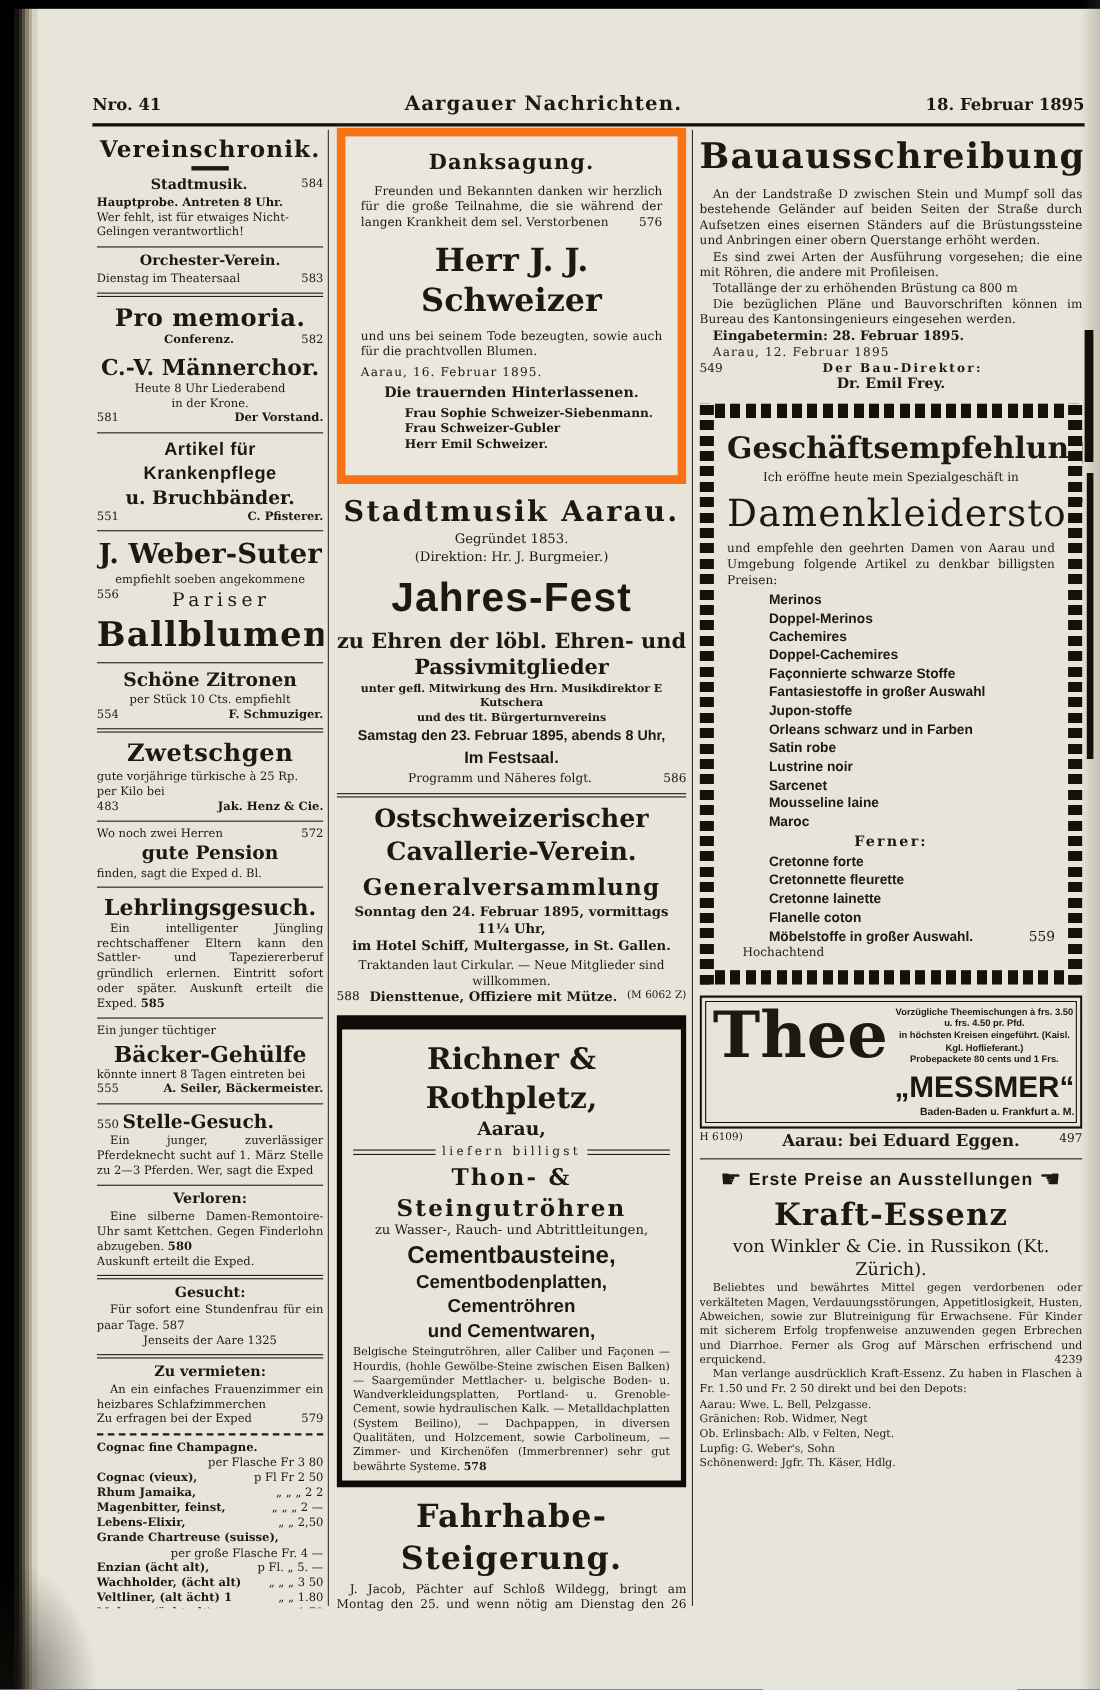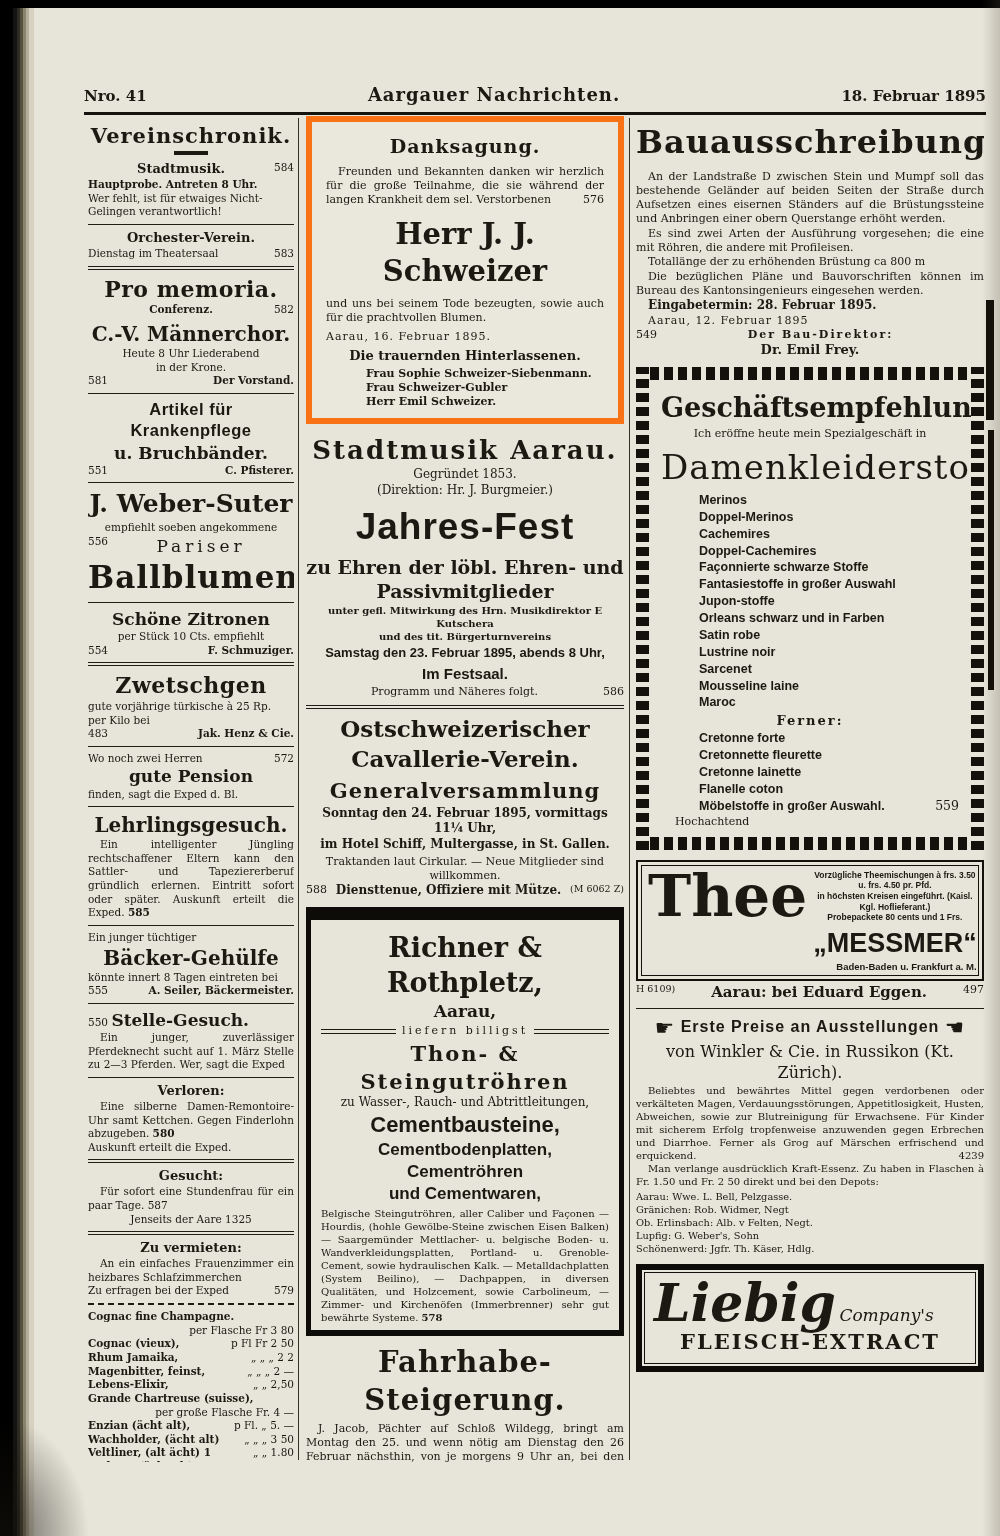--- a/index.html
+++ b/index.html
@@ -41,21 +41,21 @@
   .sec{margin-bottom:4px;}
   .t18{font-size:17px;font-weight:bold;text-align:center;}
   .t20{font-size:20px;font-weight:bold;text-align:center;}
   .t22{font-size:22px;font-weight:bold;text-align:center;letter-spacing:.5px;}
   .t26{font-size:25px;font-weight:bold;text-align:center;}
   .pariser{font-size:17px;letter-spacing:4px;text-align:center;}
   .ballblumen{font-size:31px;font-weight:bold;text-align:center;letter-spacing:1px;}
   .kranken{font-family:"Liberation Sans",sans-serif;font-weight:bold;font-size:16.5px;text-align:center;letter-spacing:.5px;}
   .spirits div{white-space:nowrap;}
   
-  .dank{border:6px solid #f97316;padding:12px 14px 8px;margin-bottom:10px;background:#eae7dc;}
+  .dank{border:8px solid #f97316;padding:12px 14px 20px;margin-bottom:10px;background:#eae7dc;}
   .dank-t{font-size:19px;font-weight:bold;text-align:center;letter-spacing:1px;}
   .dank-name{font-size:29px;font-weight:bold;text-align:center;margin:8px 0 6px;}
   .stadt-t{font-size:26px;font-weight:bold;text-align:center;letter-spacing:2px;}
   .jahresfest{font-family:"Liberation Sans",sans-serif;font-size:37px;font-weight:bold;text-align:center;letter-spacing:1px;margin:4px 0;}
   .ehren{font-size:19px;font-weight:bold;text-align:center;}
   .cav-t{font-size:23px;font-weight:bold;text-align:center;}
   .cav-s{font-size:21px;font-weight:bold;text-align:center;letter-spacing:1px;margin-top:3px;}
   .richner{border-left:5px solid #0e0c08;border-right:5px solid #0e0c08;border-bottom:6px solid #0e0c08;
     border-top:13px solid #0e0c08;padding:10px 10px 6px;margin:8px 0;}
   .rich-t{font-size:27px;font-weight:bold;text-align:center;}
@@ -409,20 +409,21 @@
 
     <div class="gesch-wrap">
       <div class="gk t"></div>
       <div class="gk bm"></div>
       <div class="gkv l"></div>
       <div class="gkv r"></div>
       <div class="gesch-in">
         <div class="gesch-t">Geschäftsempfehlung.</div>
         <div class="c mt2"><span>Ich eröffne heute mein Spezialgeschäft in</span></div>
         <div class="damen-t">Damenkleiderstoffen</div>
+        <div class="j">und empfehle den geehrten Damen von Aarau und Umgebung folgende Artikel zu denkbar billigsten Preisen:</div>
         <div class="fablist mt2">
           <div>Merinos</div>
           <div>Doppel-Merinos</div>
           <div>Cachemires</div>
           <div>Doppel-Cachemires</div>
           <div>Façonnierte schwarze Stoffe</div>
           <div>Fantasiestoffe in großer Auswahl</div>
           <div>Jupon-stoffe</div>
           <div>Orleans schwarz und in Farben</div>
           <div>Satin robe</div>
@@ -462,35 +463,30 @@
       <span>497</span>
     </div>
     <div class="rule"></div>
 
     <div class="sec">
       <div class="kraft-banner">
         <span class="hand">☛</span>
         <span>Erste Preise an Ausstellungen</span>
         <span class="hand">☚</span>
       </div>
+      <div class="kraft-t">Kraft-Essenz</div>
       <div class="kraft-from">von Winkler &amp; Cie. in Russikon (Kt. Zürich).</div>
       <div class="j indent fs10"><span>Beliebtes und bewährtes Mittel gegen verdorbenen oder verkälteten Magen, Verdauungsstörungen, Appetitlosigkeit, Husten, Abweichen, sowie zur Blutreinigung für Erwachsene. Für Kinder mit sicherem Erfolg tropfenweise anzuwenden gegen Erbrechen und Diarrhoe. Ferner als Grog auf Märschen erfrischend und erquickend.</span> <span style="float:right">4239</span></div>
       <div class="j indent fs10">Man verlange ausdrücklich Kraft-Essenz. Zu haben in Flaschen à Fr. 1.50 und Fr. 2 50 direkt und bei den Depots:</div>
       <div class="depots mt2">
         <div>
           <div>Aarau: Wwe. L. Bell, Pelzgasse.</div>
           <div>Gränichen: Rob. Widmer, Negt</div>
           <div>Ob. Erlinsbach: Alb. v Felten, Negt.</div>
           <div>Lupfig: G. Weber's, Sohn</div>
           <div>Schönenwerd: Jgfr. Th. Käser, Hdlg.</div>
         </div>
       </div>
     </div>
 
-    <div class="liebig">
-      <div><span class="liebig-brand">Liebig</span>
-           <span class="liebig-co">Company's</span></div>
-      <div class="liebig-prod">FLEISCH-EXTRACT</div>
-
-    </div>
 
   </div>
 </div>
 
 </body></html>

